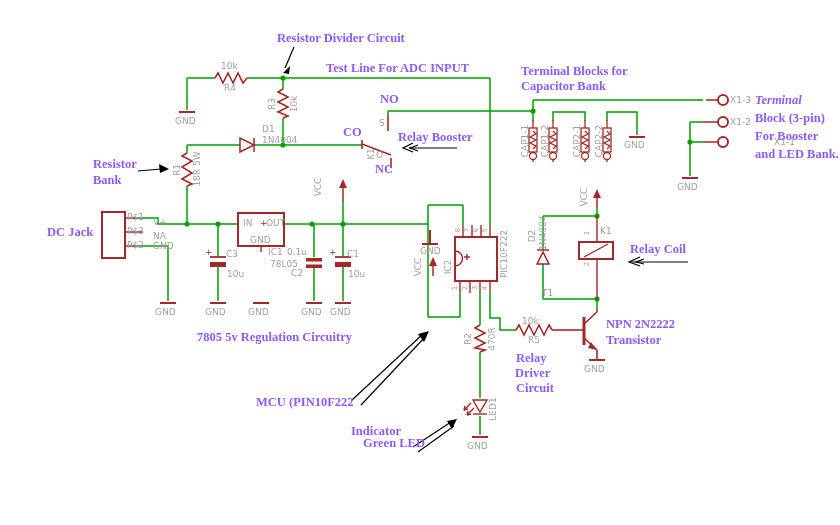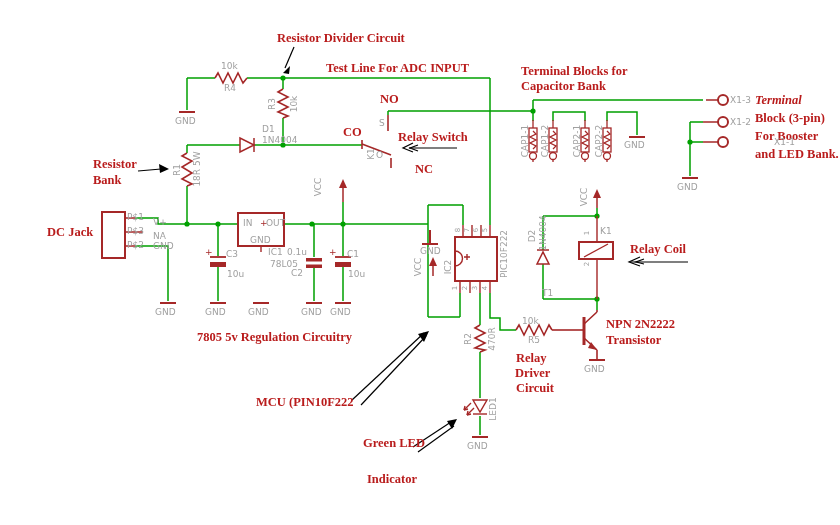--- a/index.html
+++ b/index.html
@@ -1,20 +1,20 @@
 <!DOCTYPE html>
 <html><head>
 <meta charset="utf-8">
 <style>
   html,body{margin:0;padding:0;background:#fff;}
   .screen{position:relative;width:840px;height:525px;background:#ffffff;overflow:hidden;
           font-family:"DejaVu Sans",sans-serif;}
   svg.schem{position:absolute;left:0;top:0;}
   .ann{position:absolute;font-family:"Liberation Serif",serif;font-weight:bold;
-       font-size:12.5px;line-height:15px;color:#b91c1c;white-space:nowrap;}
+       font-size:12.5px;line-height:15px;color:#8b5cf6;white-space:nowrap;}
   .lbl{position:absolute;font-size:9px;color:#a0a0a0;white-space:nowrap;line-height:10px;}
   .lblr{position:absolute;font-size:9px;color:#a0a0a0;white-space:nowrap;line-height:10px;
         transform:translate(-50%,-50%) rotate(-90deg);}
   .tiny{font-size:7px;}
   .redtxt{color:#a52828;}
 </style>
 </head>
 <body>
 
 <div class="screen">
@@ -245,30 +245,30 @@
 <div class="ann" style="left:277px;top:31px;">Resistor Divider Circuit</div>
 <div class="ann" style="left:326px;top:61px;">Test Line For ADC INPUT</div>
 <div class="ann" style="left:521px;top:64px;">Terminal Blocks for</div>
 <div class="ann" style="left:521px;top:79px;">Capacitor Bank</div>
 <div class="ann" style="left:755px;top:93px;font-style:italic;">Terminal</div>
 <div class="ann" style="left:755px;top:111px;">Block (3-pin)</div>
 <div class="ann" style="left:755px;top:129px;">For Booster</div>
 <div class="ann" style="left:755px;top:147px;">and LED Bank.</div>
 <div class="ann" style="left:380px;top:92px;">NO</div>
 <div class="ann" style="left:343px;top:125px;">CO</div>
-<div class="ann" style="left:375px;top:162px;margin-left:40px;">NC</div>
-<div class="ann" style="left:398px;top:130px;">Relay Switch</div>
+<div class="ann" style="left:375px;top:162px;">NC</div>
+<div class="ann" style="left:398px;top:130px;">Relay Booster</div>
 <div class="ann" style="left:630px;top:242px;">Relay Coil</div>
 <div class="ann" style="left:47px;top:225px;">DC Jack</div>
 <div class="ann" style="left:93px;top:157px;">Resistor</div>
 <div class="ann" style="left:93px;top:173px;">Bank</div>
 <div class="ann" style="left:197px;top:330px;">7805 5v Regulation Circuitry</div>
 <div class="ann" style="left:256px;top:395px;">MCU (PIN10F222</div>
 <div class="ann" style="left:363px;top:436px;">Green LED</div>
-<div class="ann" style="left:351px;top:472px;margin-left:16px;">Indicator</div>
+<div class="ann" style="left:351px;top:424px;">Indicator</div>
 <div class="ann" style="left:516px;top:351px;">Relay</div>
 <div class="ann" style="left:515px;top:366px;">Driver</div>
 <div class="ann" style="left:516px;top:381px;">Circuit</div>
 <div class="ann" style="left:606px;top:317px;">NPN 2N2222</div>
 <div class="ann" style="left:606px;top:333px;">Transistor</div>
 
 <div class="lbl" style="left:221px;top:61px;">10k</div>
 <div class="lbl" style="left:224px;top:83px;">R4</div>
 <div class="lbl" style="left:262px;top:124px;">D1</div>
 <div class="lbl" style="left:262px;top:135px;">1N4004</div>

